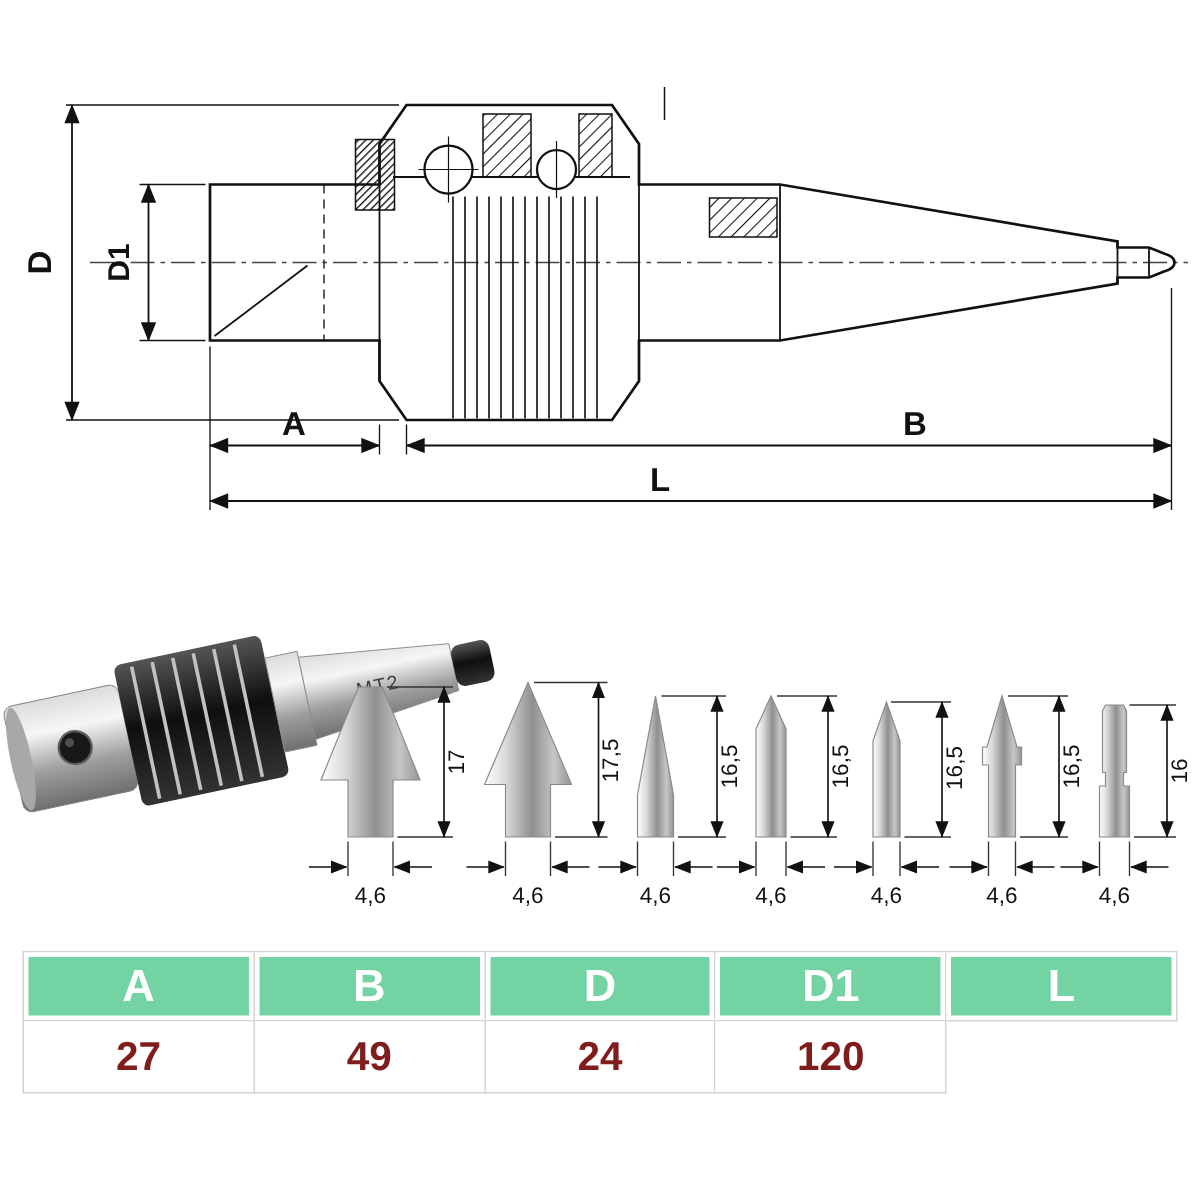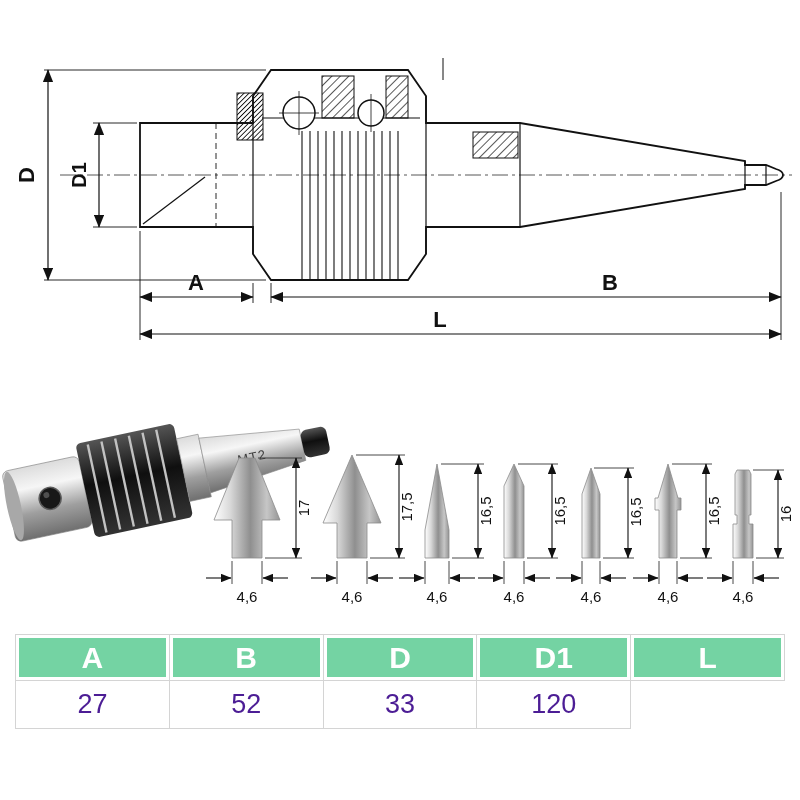--- a/index.html
+++ b/index.html
@@ -8,21 +8,21 @@
   svg{display:block;}
   .dim-label{font-family:"Liberation Sans",sans-serif;font-weight:bold;fill:#111;}
   .tip-label{font-family:"Liberation Sans",sans-serif;fill:#111;font-size:15px;}
   .spec-table{margin:14px 15px 0 15px;display:grid;grid-template-columns:repeat(5,1fr);
               border-left:1px solid #d4d4d4;border-top:1px solid #d4d4d4;}
   .cell{border-right:1px solid #d4d4d4;border-bottom:1px solid #d4d4d4;box-sizing:border-box;
         display:flex;align-items:center;justify-content:center;background:#fff;}
   .cell.head{height:46px;padding:3px;}
   .cell.head .green{width:100%;height:100%;background:#74d3a3;color:#fff;font-weight:bold;
         font-size:30px;display:flex;align-items:center;justify-content:center;}
-  .cell.val{height:48px;font-weight:normal;font-size:27px;color:#4c1d95;}
+  .cell.val{height:48px;font-weight:bold;font-size:27px;color:#7f1d1d;}
 </style>
 </head>
 <body>
 
 <div class="page">
 
   <svg width="800" height="360" viewBox="0 0 800 360">
     <defs>
       <marker id="arr1" viewBox="0 0 10 8" refX="9.5" refY="4" markerWidth="11" markerHeight="8.5" orient="auto-start-reverse">
         <path d="M0,0 L10,4 L0,8 z" fill="#111"></path>
@@ -277,18 +277,18 @@
     <div class="cell head">
       <div class="green">D</div>
     </div>
     <div class="cell head">
       <div class="green">D1</div>
     </div>
     <div class="cell head">
       <div class="green">L</div>
     </div>
     <div class="cell val">27</div>
-    <div class="cell val">52</div>
-    <div class="cell val">33</div>
+    <div class="cell val">49</div>
+    <div class="cell val">24</div>
     <div class="cell val">120</div>
   </div>
 
 </div>
 
 </body></html>

